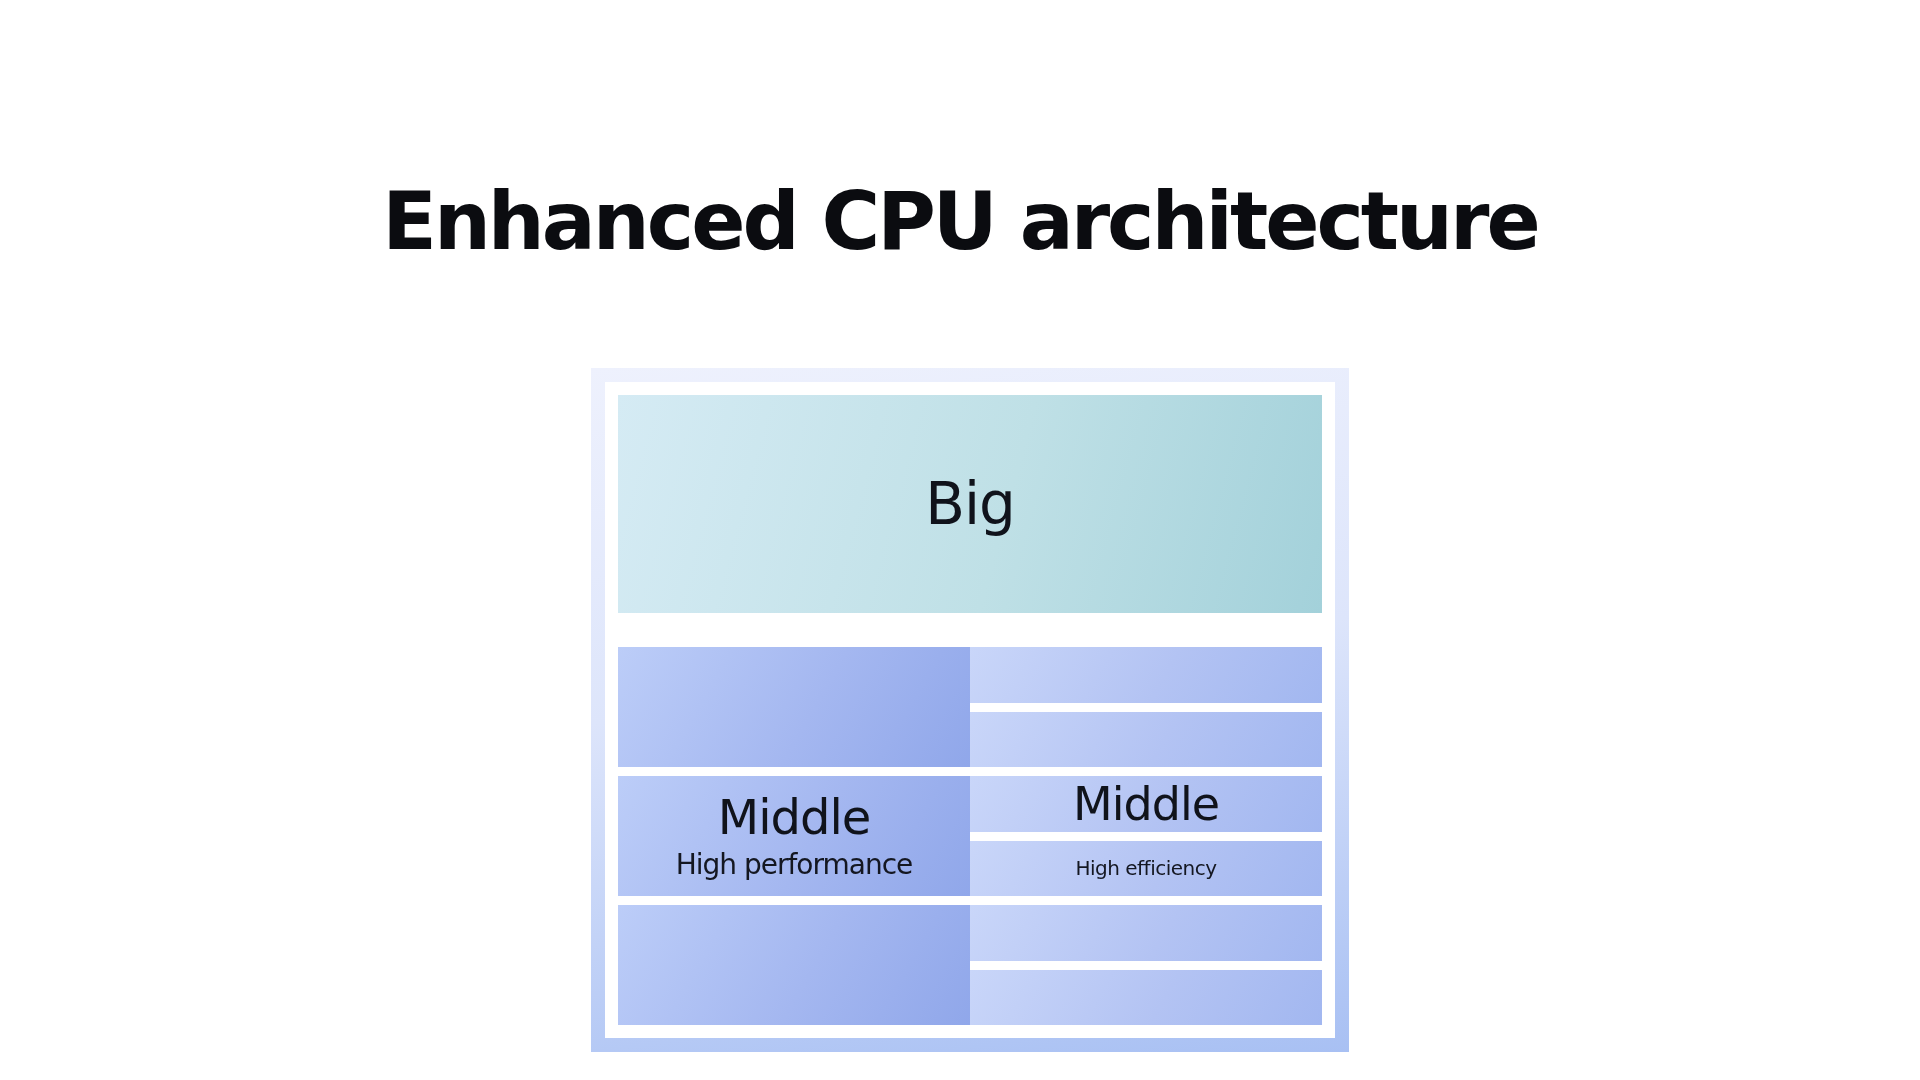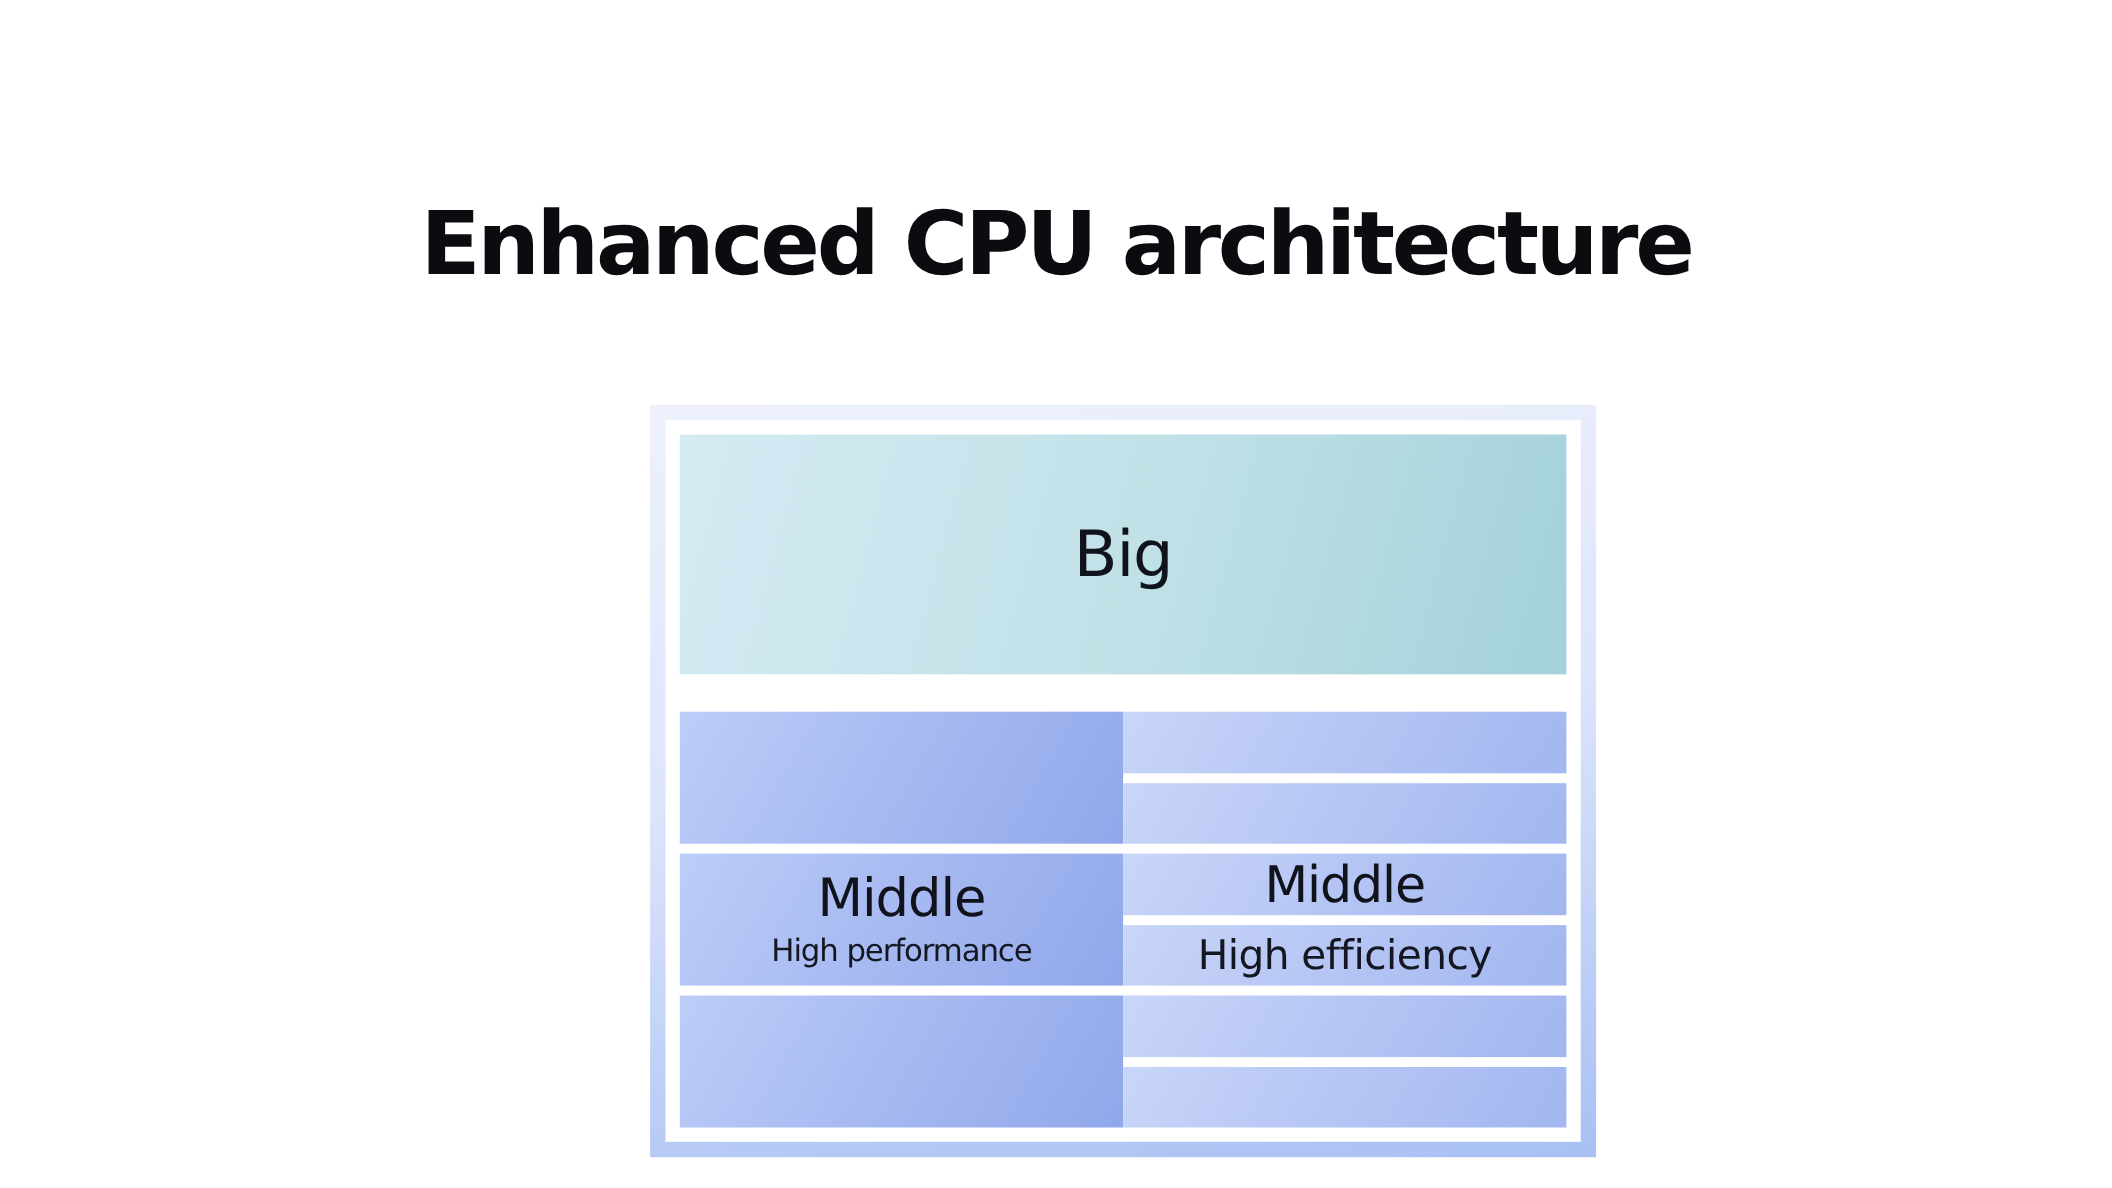--- a/index.html
+++ b/index.html
@@ -25,21 +25,21 @@
     font-weight: 700;
     letter-spacing: -3px;
     color: #0b0c10;
   }
 
   
   .chip-frame {
     position: absolute;
     left: 591px;
     top: 368px;
-    width: 860px;
+    width: 758px;
     height: 684px;
     padding: 14px;
     background: linear-gradient(172deg, #eef1fd 0%, #dde5fb 45%, #a8c0f3 100%);
   }
 
   .chip-inner {
     width: 100%;
     height: 100%;
     background: #ffffff;
     padding: 13px;
@@ -113,21 +113,21 @@
   }
 
   .eff-label {
     font-size: 46px;
     letter-spacing: -1px;
     color: #10131b;
     line-height: 1;
   }
 
   .eff-sublabel {
-    font-size: 37px;
+    font-size: 20px;
     letter-spacing: -0.5px;
     color: #141721;
     line-height: 1;
   }
 </style>
 </head>
 <body>
 
 <div class="stage">
 

